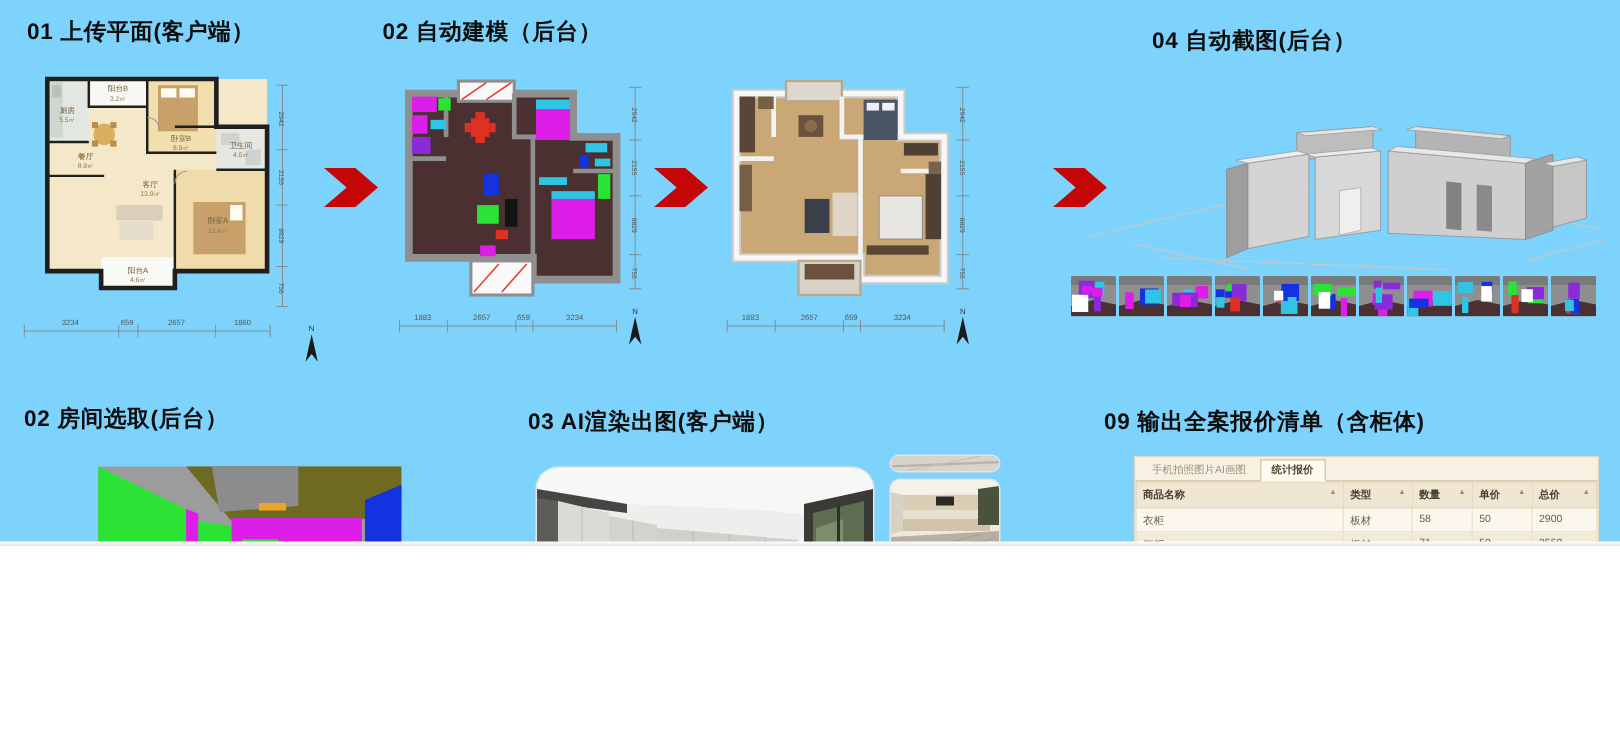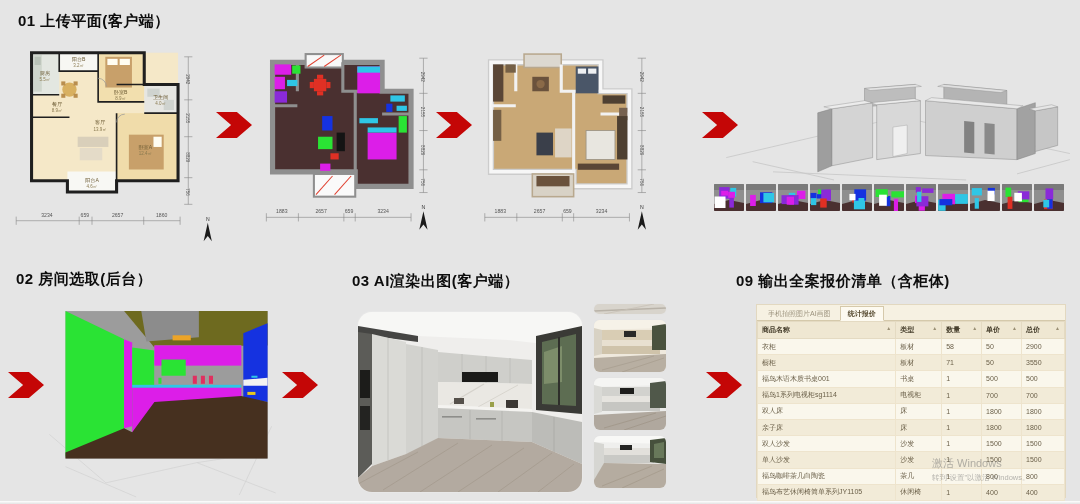--- a/index.html
+++ b/index.html
@@ -1,16 +1,16 @@
 <!DOCTYPE html>
 <html><head>
 <meta charset="utf-8">
 <style>
   html,body{margin:0;padding:0;background:#fff;}
-  #page{position:relative;width:1080px;height:504px;background:#e5e5e5;overflow:hidden;
+  #page{position:relative;width:1080px;height:364px;background:#7dd3fc;overflow:hidden;
         font-family:"Liberation Sans","DejaVu Sans",sans-serif;}
   .step-title{position:absolute;font-size:15px;font-weight:700;color:#0d0d0d;letter-spacing:0.5px;white-space:nowrap;}
   .arrow{position:absolute;width:36px;height:26px;background:#c40606;
          clip-path:polygon(0% 0%,58% 0%,100% 50%,58% 100%,0% 100%,42% 50%);}
   .panel{position:absolute;}
   svg{display:block;}
   
   .render-main{position:absolute;left:0;top:8px;width:224px;height:180px;border-radius:14px;overflow:hidden;box-shadow:0 0 0 1px #e8e8e8;}
   .thumb-col{position:absolute;left:236px;top:0;width:72px;height:192px;}
   .render-thumb{position:absolute;left:0;width:72px;border-radius:6px;overflow:hidden;box-shadow:0 0 0 1px #e4e4e4;}
@@ -35,20 +35,22 @@
   .watermark .l1{font-size:11px;}
   .watermark .l2{font-size:7.5px;margin-top:2px;}
   .bottom-edge{position:absolute;left:0;bottom:0;width:100%;height:3px;background:linear-gradient(#ffffff,#e3e3e3);}
 </style>
 </head>
 <body>
 
 <div id="page">
 
   <div class="step-title" style="left:18px;top:12px;">01 上传平面(客户端）</div>
+  <div class="step-title" style="left:255px;top:12px;">02 自动建模（后台）</div>
+  <div class="step-title" style="left:768px;top:18px;">04 自动截图(后台）</div>
   <div class="step-title" style="left:16px;top:270px;">02 房间选取(后台）</div>
   <div class="step-title" style="left:352px;top:272px;">03 AI渲染出图(客户端）</div>
   <div class="step-title" style="left:736px;top:272px;">09 输出全案报价清单（含柜体)</div>
 
   <div class="arrow" style="left:216px;top:112px;"></div>
   <div class="arrow" style="left:436px;top:112px;"></div>
   <div class="arrow" style="left:702px;top:112px;"></div>
   <div class="arrow" style="left:8px;top:372px;"></div>
   <div class="arrow" style="left:282px;top:372px;"></div>
   <div class="arrow" style="left:706px;top:372px;"></div>

